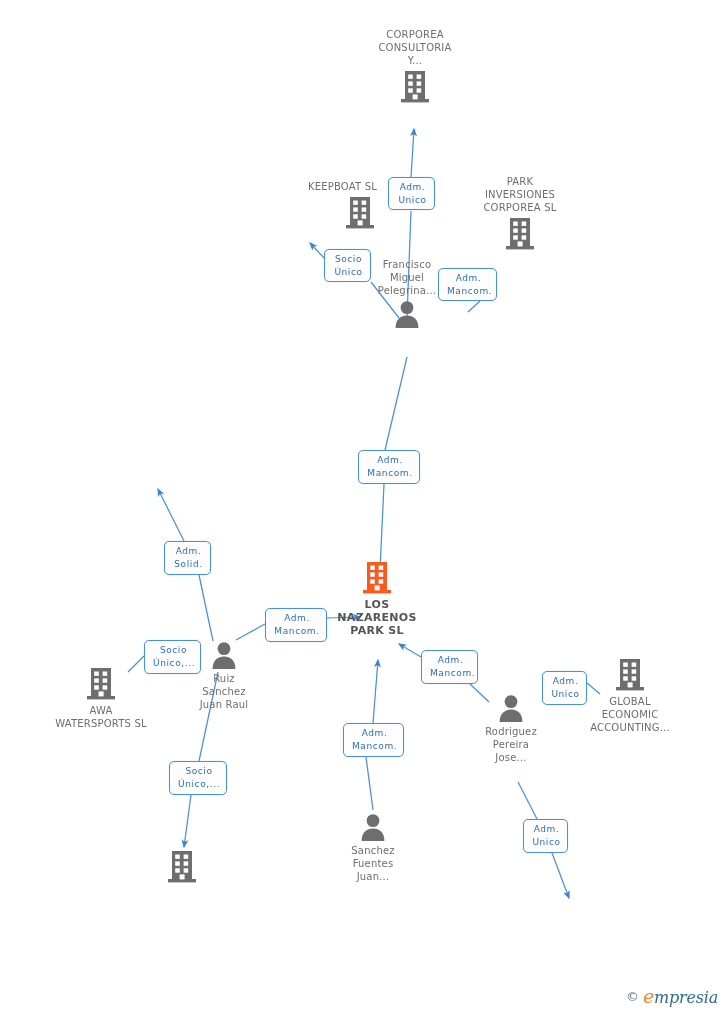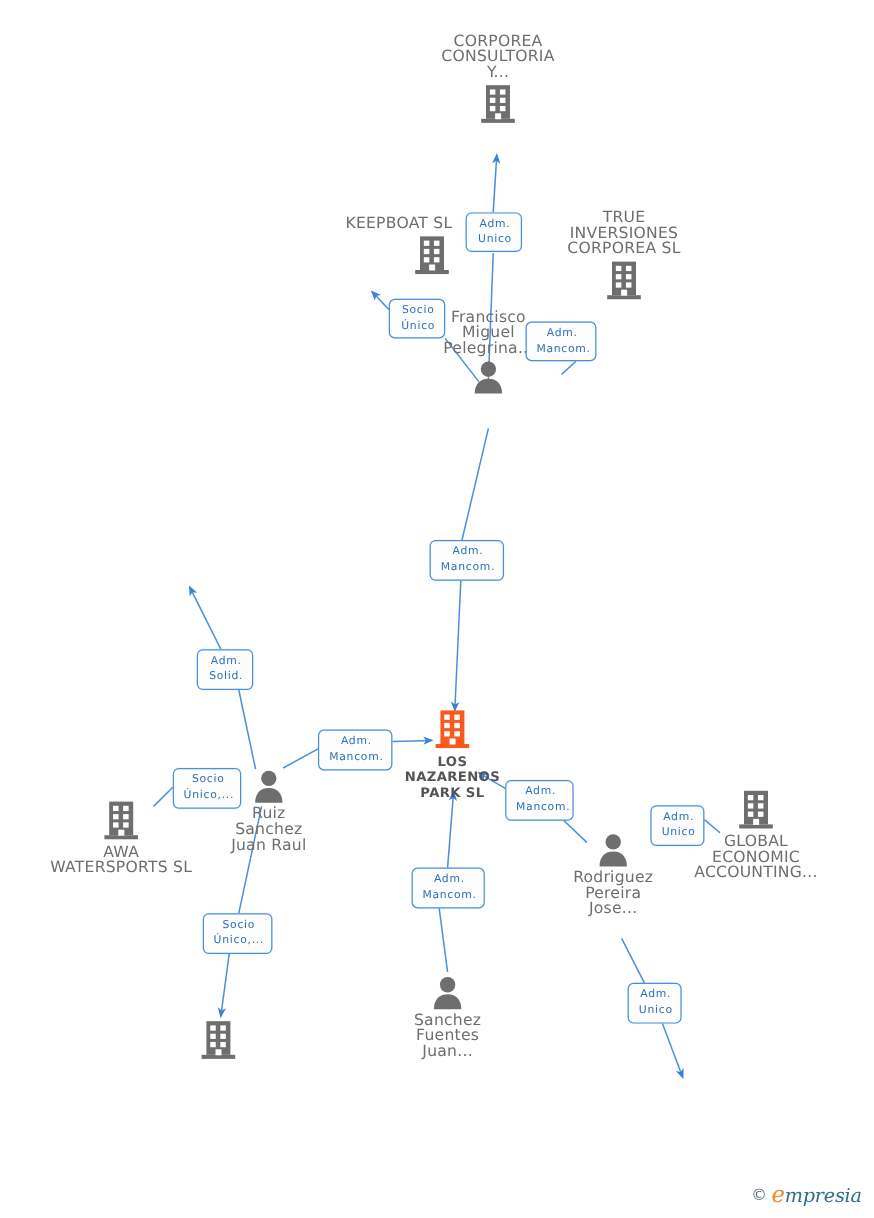--- a/index.html
+++ b/index.html
@@ -37,21 +37,21 @@
   }
   .node .glyph {
     display: block;
     margin: 0 auto;
     line-height: 0;
   }
   .node .label {
     display: block;
     margin-top: 2px;
     font-family: "DejaVu Sans", sans-serif;
-    font-size: 13px;
+    font-size: 10px;
     line-height: 13px;
     color: #6e6e6e;
     letter-spacing: 0.2px;
     white-space: pre-line;
   }
   .node.company-focus .label {
     color: #555555;
     font-weight: bold;
     font-size: 11px;
     letter-spacing: 0.3px;
@@ -188,21 +188,21 @@
         <rect x="10.2" y="12.4" width="4.6" height="4.4" fill="#ffffff"></rect>
         <rect x="18.6" y="12.4" width="4.6" height="4.4" fill="#ffffff"></rect>
         <rect x="10.2" y="19.3" width="4.6" height="4.4" fill="#ffffff"></rect>
         <rect x="18.6" y="19.3" width="4.6" height="4.4" fill="#ffffff"></rect>
         <rect x="14.6" y="25.4" width="5" height="5" fill="#ffffff"></rect>
       </svg>
     </span>
   </div>
 
   <div class="node label-above" style="left:520px; top:175px;">
-    <span class="label">TRUE
+    <span class="label">PARK
 INVERSIONES
 CORPOREA  SL</span>
     <span class="glyph">
       <svg width="34" height="36" viewBox="0 0 34 36">
         <rect x="7" y="2" width="20" height="28" fill="#6e6e6e"></rect>
         <rect x="3" y="30" width="28" height="3.4" fill="#6e6e6e"></rect>
         <rect x="10.2" y="5.5" width="4.6" height="4.4" fill="#ffffff"></rect>
         <rect x="18.6" y="5.5" width="4.6" height="4.4" fill="#ffffff"></rect>
         <rect x="10.2" y="12.4" width="4.6" height="4.4" fill="#ffffff"></rect>
         <rect x="18.6" y="12.4" width="4.6" height="4.4" fill="#ffffff"></rect>
@@ -265,21 +265,21 @@
         <rect x="18.6" y="5.5" width="4.6" height="4.4" fill="#ffffff"></rect>
         <rect x="10.2" y="12.4" width="4.6" height="4.4" fill="#ffffff"></rect>
         <rect x="18.6" y="12.4" width="4.6" height="4.4" fill="#ffffff"></rect>
         <rect x="10.2" y="19.3" width="4.6" height="4.4" fill="#ffffff"></rect>
         <rect x="18.6" y="19.3" width="4.6" height="4.4" fill="#ffffff"></rect>
         <rect x="14.6" y="25.4" width="5" height="5" fill="#ffffff"></rect>
       </svg>
     </span>
   </div>
 
-  <div class="node company-focus" style="left:377px; top:590px;">
+  <div class="node company-focus" style="left:377px; top:560px;">
     <span class="glyph">
       <svg width="34" height="36" viewBox="0 0 34 36">
         <rect x="7" y="2" width="20" height="28" fill="#fa5a1e"></rect>
         <rect x="3" y="30" width="28" height="3.4" fill="#fa5a1e"></rect>
         <rect x="10.2" y="5.5" width="4.6" height="4.4" fill="#ffffff"></rect>
         <rect x="18.6" y="5.5" width="4.6" height="4.4" fill="#ffffff"></rect>
         <rect x="10.2" y="12.4" width="4.6" height="4.4" fill="#ffffff"></rect>
         <rect x="18.6" y="12.4" width="4.6" height="4.4" fill="#ffffff"></rect>
         <rect x="10.2" y="19.3" width="4.6" height="4.4" fill="#ffffff"></rect>
         <rect x="18.6" y="19.3" width="4.6" height="4.4" fill="#ffffff"></rect>

